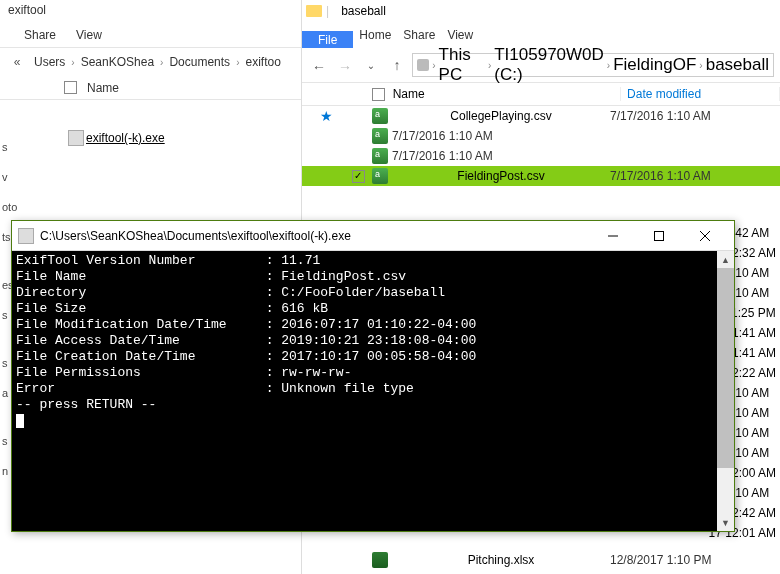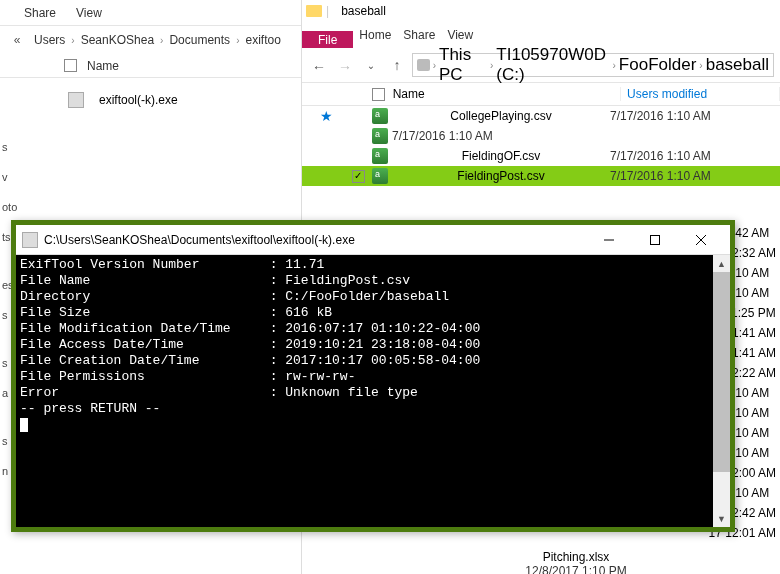--- a/index.html
+++ b/index.html
@@ -11,30 +11,30 @@
 .win-left .tabs { height: 26px; border-bottom: 1px solid #e5e5e5; padding-left: 24px; display: flex; gap: 20px; align-items: center; }
 .win-left .tabs span { font-size: 12px; color: #333; }
 .win-left .breadcrumb { height: 28px; display: flex; align-items: center; padding-left: 6px; gap: 3px; }
 .win-left .breadcrumb .arrow-btn { width: 22px; height: 22px; display: flex; align-items: center; justify-content: center; color: #555; }
 .win-left .breadcrumb .crumb { font-size: 12px; color: #333; padding: 0 3px; }
 .win-left .breadcrumb .sep { color: #888; font-size: 10px; }
 .win-left .header-row { height: 24px; border-bottom: 1px solid #e5e5e5; display: flex; align-items: center; padding-left: 64px; }
 .win-left .header-row .chk { width: 13px; height: 13px; border: 1px solid #888; margin-right: 10px; }
 .win-left .header-row .col { font-size: 12px; color: #333; }
 .win-left .content { position: relative; }
-.win-left .file-row { position: absolute; left: 68px; top: 14px; display: flex; align-items: center; gap: 15px; }
+.win-left .file-row { position: absolute; left: 68px; top: 30px; display: flex; align-items: center; gap: 2px; text-decoration: underline; }
 .win-left .file-row .icon { width: 16px; height: 16px; }
 
 
 .win-right { position: absolute; left: 302px; top: 0; right: 0; height: 574px; background: #fff; }
 .titlebar-r { height: 22px; background: #fff; display: flex; align-items: center; padding-left: 4px; gap: 6px; }
 .titlebar-r .qat { display: flex; gap: 4px; align-items: center; }
 .titlebar-r .folder-icon { width: 16px; height: 12px; background: #ffd868; border-radius: 1px; }
 .ribbon-r { height: 26px; display: flex; align-items: stretch; }
-.ribbon-r .file-tab { background: #be185d; color: #fff; padding: 0 16px; display: flex; align-items: center; font-size: 12px; margin-top: 9px; }
+.ribbon-r .file-tab { background: #3b82f6; color: #fff; padding: 0 16px; display: flex; align-items: center; font-size: 12px; margin-top: 9px; }
 .ribbon-r .tab { padding: 0 6px; display: flex; align-items: center; font-size: 12px; color: #333; }
 .nav-r { height: 34px; display: flex; align-items: center; padding: 0 6px; gap: 4px; }
 .nav-r .navbtn { width: 22px; color: #555; text-align: center; font-size: 14px; }
 .nav-r .path { flex: 1; height: 24px; border: 1px solid #ccc; display: flex; align-items: center; padding: 0 4px; gap: 3px; }
 .nav-r .path .seg { font-size: 17px; }
 .nav-r .path .sep { color: #888; font-size: 10px; }
 .header-r { height: 24px; border-top: 1px solid #e5e5e5; border-bottom: 1px solid #e5e5e5; display: flex; align-items: center; }
 .header-r .qa { width: 40px; }
 .header-r .chk { width: 13px; height: 13px; border: 1px solid #888; margin: 0 8px 0 30px; }
 .header-r .name-col { width: 230px; border-right: 1px solid #eee; font-size: 12px; }
@@ -44,21 +44,21 @@
 .list-r .star { position: absolute; left: 18px; top: 2px; color: #0078d7; font-size: 14px; }
 .list-r .row { height: 20px; display: flex; align-items: center; padding-left: 70px; }
 .list-r .row.sel { background: #84cc16; }
 .list-r .row .chkbox { position: absolute; left: 50px; width: 13px; height: 13px; border: 1px solid #888; }
 .list-r .row .chkbox.checked::after { content: "✓"; font-size: 10px; position: relative; top: -3px; left: 1px; }
 .list-r .row .ficon { width: 16px; height: 16px; margin-right: 4px; display: inline-flex; }
 .list-r .row .fname { width: 218px; font-size: 12px; text-align: center; }
 .list-r .row .fdate { font-size: 12px; color: #333; }
 
 
-.console { position: absolute; left: 11px; top: 220px; width: 724px; height: 312px; background: #000; border: 5px solid #4d7c0f; box-shadow: 2px 2px 8px rgba(0,0,0,0.3); }
+.console { position: absolute; left: 11px; top: 220px; width: 724px; height: 312px; background: #000; border: 1px solid #4d7c0f; box-shadow: 2px 2px 8px rgba(0,0,0,0.3); }
 .console .titlebar { height: 30px; background: #fff; display: flex; align-items: center; padding: 0 6px; border-bottom: 1px solid #ddd; }
 .console .titlebar .cicon { width: 16px; height: 16px; margin-right: 6px; }
 .console .titlebar .ctitle { flex: 1; font-size: 12px; overflow: hidden; }
 .console .titlebar .wbtn { width: 46px; height: 28px; display: flex; align-items: center; justify-content: center; }
 .console .body { position: relative; background: #000; color: #fff; font-family: Consolas, "Courier New", monospace; font-size: 13px; padding: 2px 4px; height: calc(100% - 30px); white-space: pre; line-height: 16px; }
 .console .scrolltrack { position: absolute; right: 0; top: 30px; bottom: 0; width: 17px; background: #f0f0f0; }
 .console .scrollthumb { position: absolute; right: 0; top: 17px; width: 17px; height: 200px; background: #c0c0c0; }
 .console .scrollup, .console .scrolldn { position: absolute; right: 0; width: 17px; height: 17px; background: #f0f0f0; display: flex; align-items: center; justify-content: center; color: #555; font-size: 9px; }
 .console .scrollup { top: 0; }
 .console .scrolldn { bottom: 0; }
@@ -69,20 +69,21 @@
 .xls-icon { background: linear-gradient(#2e7d32,#1b5e20); width:14px; height:16px; border-radius:2px; }
 .exe-icon { background:#ddd; width:14px; height:14px; border:1px solid #aaa; }
 .drive-icon { width:16px;height:12px;background:#bbb;border-radius:2px; }
 .left-labels { position:absolute; left:0; top:132px; font-size:11px; color:#444; }
 .left-labels div { padding:9px 2px; text-align:left;}
 </style>
 </head>
 <body>
 
 <div class="win-left">
+  <div class="title">exiftool</div>
   <div class="tabs">
     <span>Share</span>
     <span>View</span>
   </div>
   <div class="breadcrumb">
     <span class="arrow-btn">«</span>
     <span class="crumb">Users</span>
       <span class="sep">›</span>
     <span class="crumb">SeanKOShea</span>
       <span class="sep">›</span>
@@ -136,48 +137,47 @@
     <span class="navbtn" style="color:#bbb">→</span>
     <span class="navbtn" style="font-size:10px">⌄</span>
     <span class="navbtn">↑</span>
     <div class="path">
       <span class="drive-icon"></span>
       <span class="sep">›</span>
       <span class="seg">This PC</span>
         <span class="sep">›</span>
       <span class="seg">TI105970W0D (C:)</span>
         <span class="sep">›</span>
-      <span class="seg">FooFolder</span>
+      <span class="seg">FieldingOF</span>
         <span class="sep">›</span>
       <span class="seg">baseball</span>
     </div>
   </div>
   <div class="header-r">
     <div class="qa"></div>
     <div class="chk"></div>
     <span class="name-col">Name</span>
-    <span class="date-col">Users modified</span>
+    <span class="date-col">Date modified</span>
   </div>
   <div class="list-r">
     <div class="qa-col">
         <span class="star">★</span>
       </div>
     <div id="file-rows">
         <div class="row" style="position: relative;">
           <span class="ficon csv-icon"></span>
           <span class="fname">CollegePlaying.csv</span>
           <span class="fdate">7/17/2016 1:10 AM</span>
         </div>
         <div class="row" style="position: relative;">
           <span class="ficon csv-icon"></span>
           <span class="fdate">7/17/2016 1:10 AM</span>
         </div>
         <div class="row" style="position: relative;">
           <span class="ficon csv-icon"></span>
-          <span class="fname">FieldingOF.csv</span>
           <span class="fdate">7/17/2016 1:10 AM</span>
         </div>
         <div class="row sel" style="position: relative;">
           <span class="chkbox checked"></span>
           <span class="ficon csv-icon"></span>
           <span class="fname">FieldingPost.csv</span>
           <span class="fdate">7/17/2016 1:10 AM</span>
         </div>
       </div>
     <div id="partial-dates" style="position:absolute; right:4px; top:120px;">
@@ -191,21 +191,21 @@
         <div style="height: 20px; font-size: 12px; text-align: left; white-space: nowrap;">19 12:22 AM</div>
         <div style="height: 20px; font-size: 12px; text-align: left; white-space: nowrap;">16 1:10 AM</div>
         <div style="height: 20px; font-size: 12px; text-align: left; white-space: nowrap;">16 1:10 AM</div>
         <div style="height: 20px; font-size: 12px; text-align: left; white-space: nowrap;">16 1:10 AM</div>
         <div style="height: 20px; font-size: 12px; text-align: left; white-space: nowrap;">16 1:10 AM</div>
         <div style="height: 20px; font-size: 12px; text-align: left; white-space: nowrap;">17 12:00 AM</div>
         <div style="height: 20px; font-size: 12px; text-align: left; white-space: nowrap;">16 1:10 AM</div>
         <div style="height: 20px; font-size: 12px; text-align: left; white-space: nowrap;">19 12:42 AM</div>
         <div style="height: 20px; font-size: 12px; text-align: left; white-space: nowrap;">17 12:01 AM</div>
       </div>
-    <div class="row" style="position:absolute;top:444px;left:0;right:0;flex-direction:column;">
+    <div class="row" style="position:absolute;top:444px;left:0;right:0;">
       <span class="ficon xls-icon"></span>
       <span class="fname">Pitching.xlsx</span>
       <span class="fdate">12/8/2017 1:10 PM</span>
     </div>
   </div>
 </div>
 
 <div class="console">
   <div class="titlebar">
     <span class="cicon exe-icon"></span>

